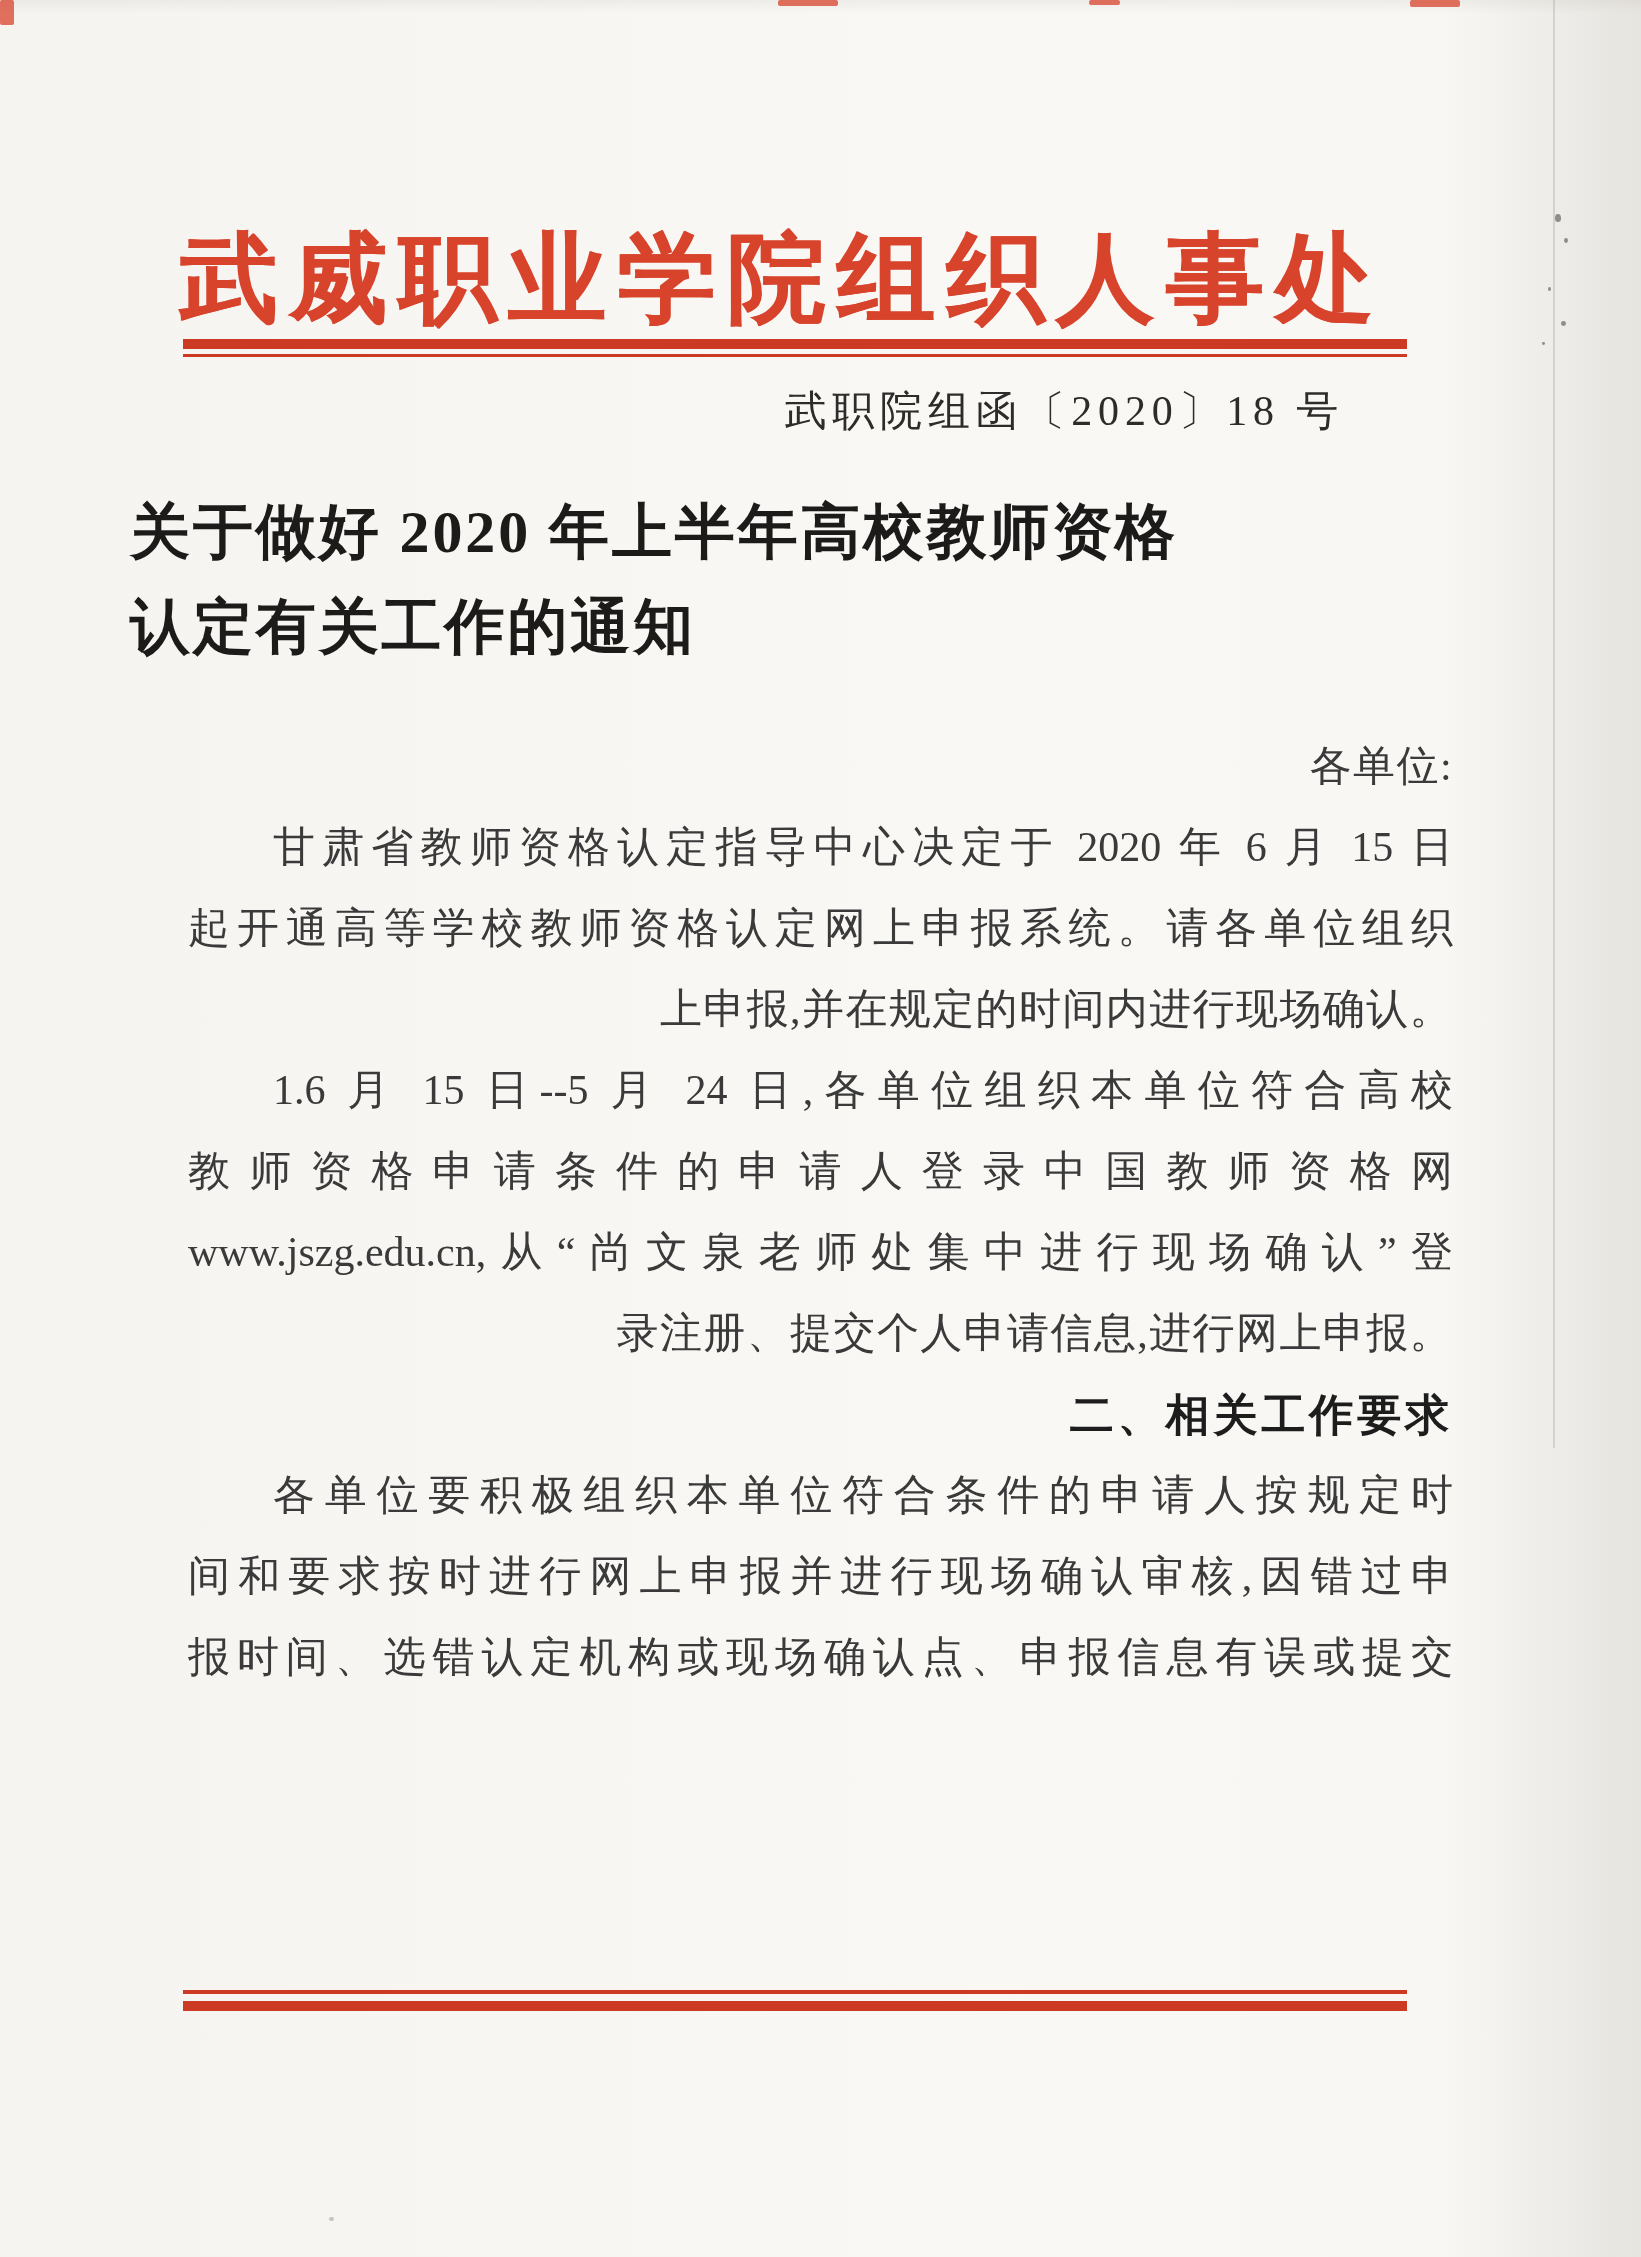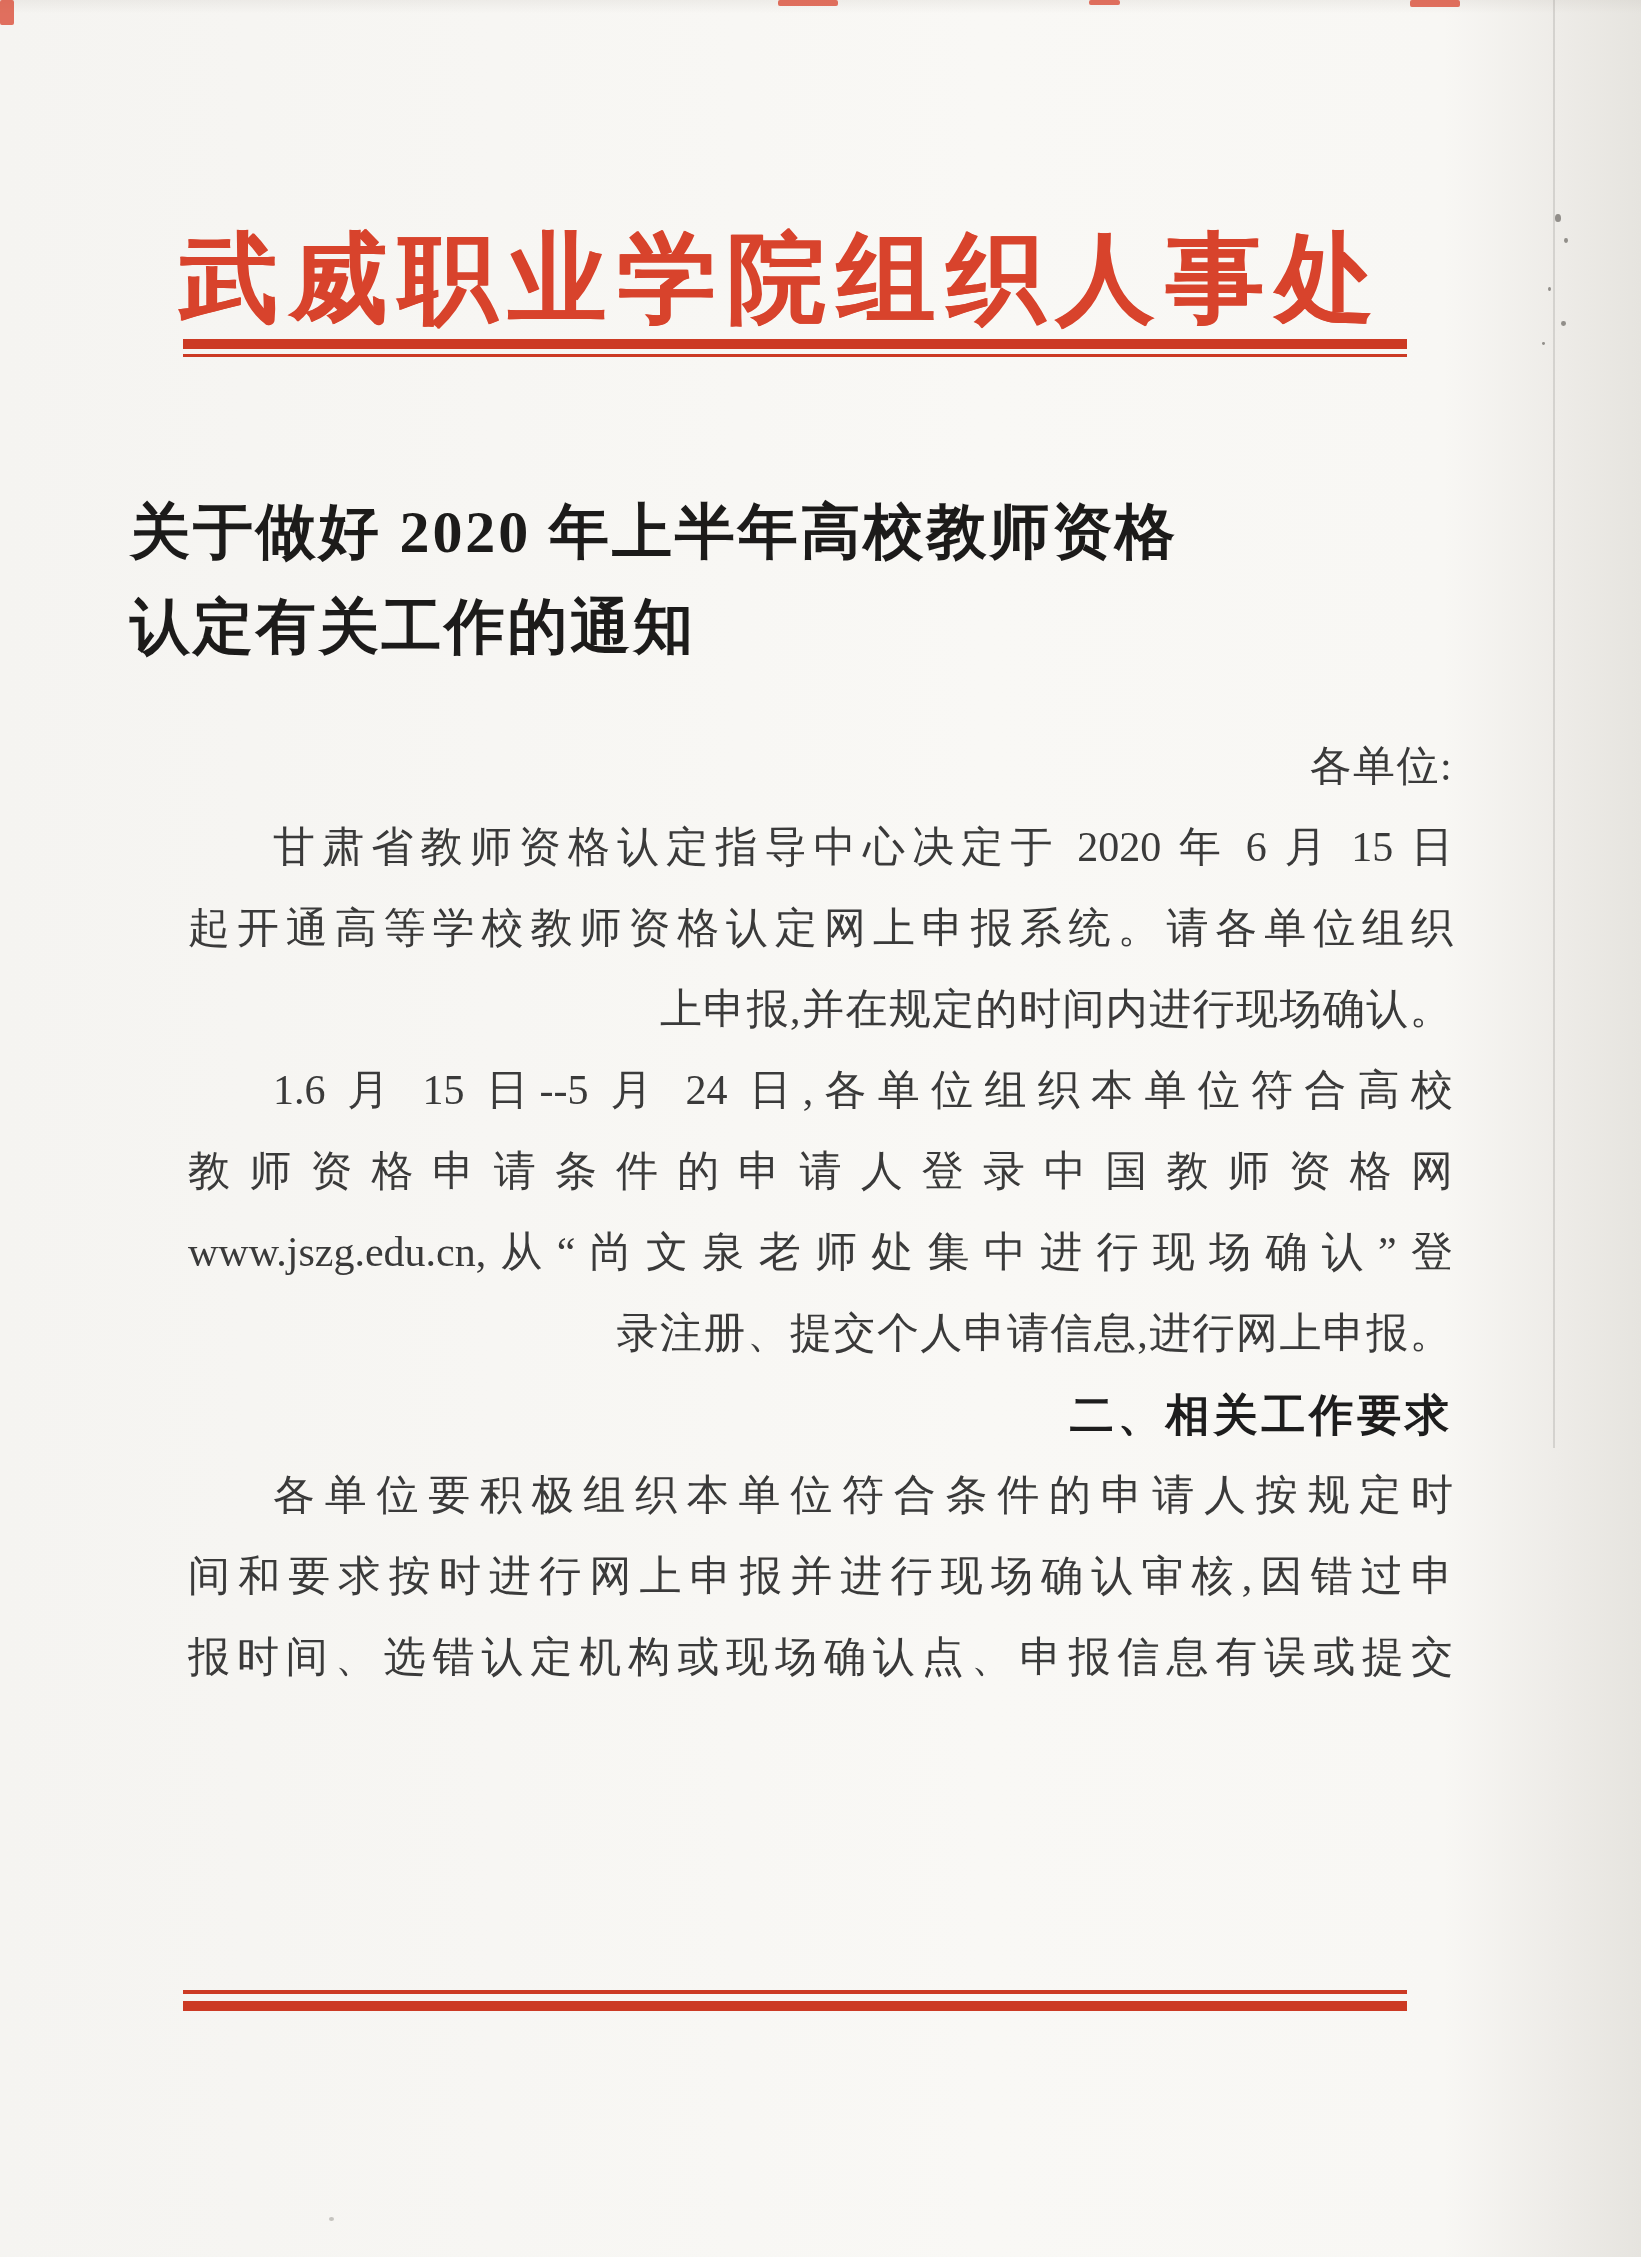--- a/index.html
+++ b/index.html
@@ -102,20 +102,21 @@
   <div class="speck p5"></div>
   <div class="speck p6"></div>
 
   <div class="org-title">武威职业学院组织人事处</div>
 
   <div class="rule rule-top">
     <div class="bar-a"></div>
     <div class="bar-b"></div>
   </div>
 
+  <div class="doc-number">武职院组函〔2020〕18 号</div>
 
   <div class="doc-title">
     <div>关于做好 2020 年上半年高校教师资格</div>
     <div>认定有关工作的通知</div>
   </div>
 
   <div class="body-block">
     <div class="line">各单位:</div>
     <div class="line indent justify">甘肃省教师资格认定指导中心决定于 2020 年 6 月 15 日</div>
     <div class="line justify">起开通高等学校教师资格认定网上申报系统。请各单位组织</div>

